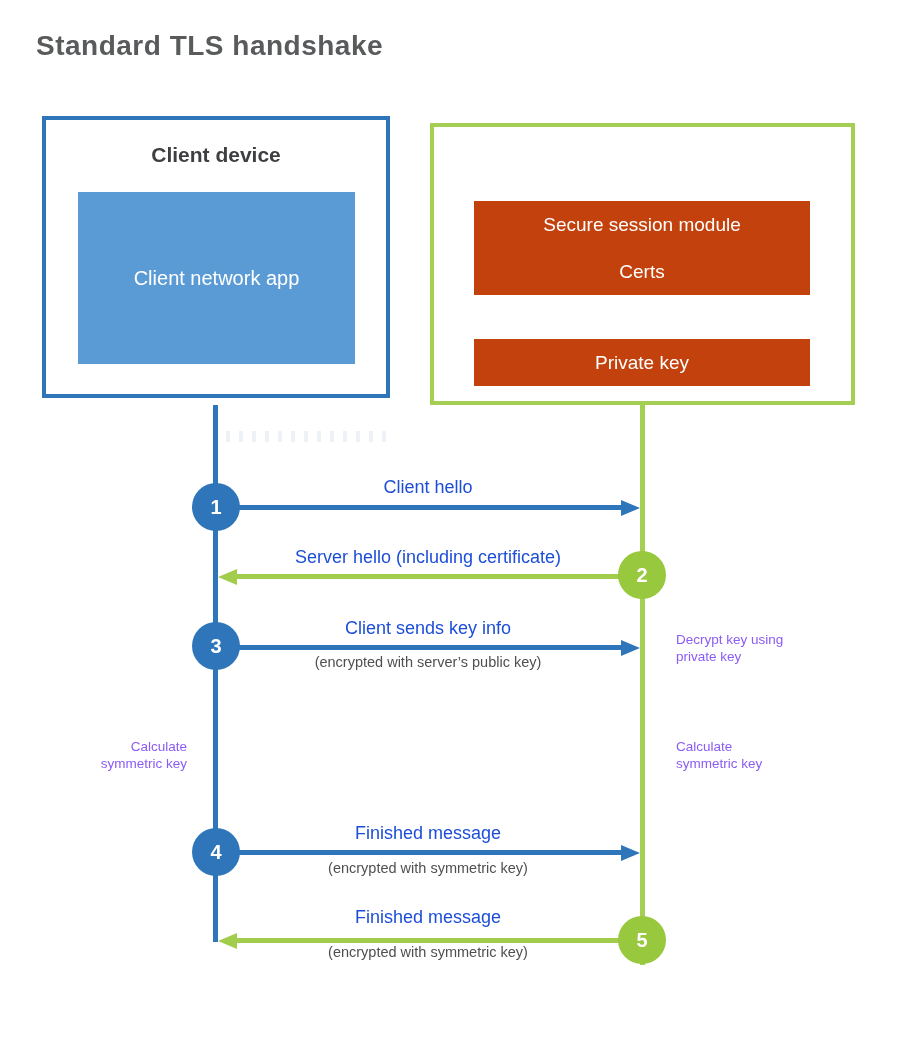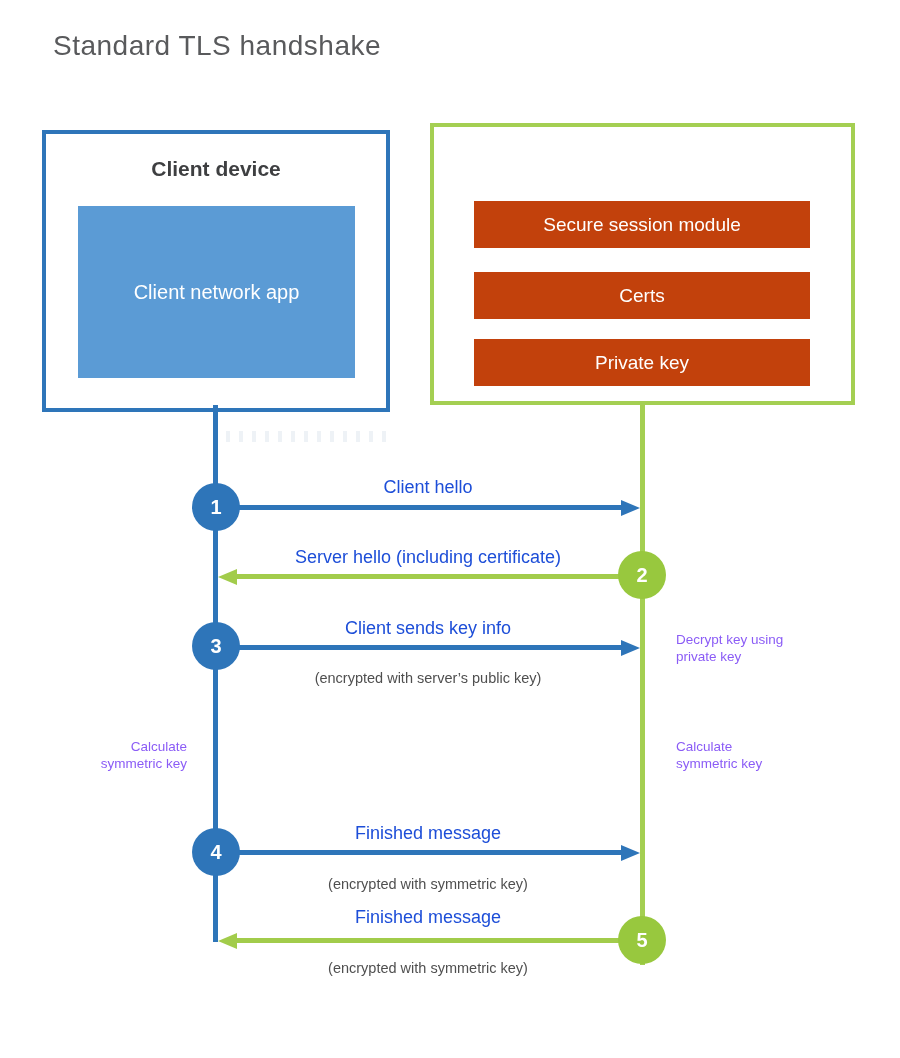--- a/index.html
+++ b/index.html
@@ -3,31 +3,31 @@
 <meta charset="utf-8">
 <style>
   html,body{margin:0;padding:0;background:#fff;}
   #stage{
     position:relative;width:900px;height:1058px;background:#ffffff;overflow:hidden;
     font-family:"Liberation Sans","DejaVu Sans",sans-serif;
   }
   .abs{position:absolute;}
 
   
-  .page-title{left:53px;top:30px;font-size:28px;font-weight:400;color:#595a5c;letter-spacing:0.5px;}
+  .page-title{left:36px;top:30px;font-size:28px;font-weight:700;color:#595a5c;letter-spacing:0.5px;}
 
   
   .actor-box{box-sizing:border-box;background:#fff;}
-  .client-box{left:42px;top:130px;width:348px;height:282px;border:4px solid #2e75b9;}
+  .client-box{left:42px;top:116px;width:348px;height:282px;border:4px solid #2e75b9;}
   .server-box{left:430px;top:123px;width:425px;height:282px;border:4px solid #a4cf52;}
   .box-title{width:100%;text-align:center;margin-top:23px;font-size:21px;font-weight:700;color:#3e3f41;}
   .app-box{left:32px;top:72px;width:277px;height:172px;background:#5b9bd5;display:flex;align-items:center;justify-content:center;}
   .app-box span{display:block;max-width:185px;text-align:center;color:#fff;font-size:20px;line-height:1.45;}
   .module-bar{left:40px;width:336px;height:47px;background:#c2410c;display:flex;align-items:center;justify-content:center;color:#fff;font-size:19px;}
-  .bar-1{top:74px;} .bar-2{top:145px;align-items:center;} .bar-3{top:212px;}
+  .bar-1{top:74px;} .bar-2{top:121px;align-items:center;} .bar-3{top:212px;}
 
   
   .lifeline{width:5px;}
   .lifeline-client{left:213px;top:405px;height:537px;background:#2e75b9;}
   .lifeline-server{left:640px;top:405px;height:560px;background:#a4cf52;}
 
   
   .ghost-dashes{left:226px;top:431px;width:162px;height:11px;
     background:repeating-linear-gradient(90deg,#eef2f6 0 4px,transparent 4px 13px);}
 
@@ -48,21 +48,21 @@
   .head.left{border-right:19px solid #a2cc4b;}
 
   .l1{left:216px;top:505px;width:406px;} .h1{left:621px;top:500px;}
   .l2{left:237px;top:574px;width:405px;} .h2{left:218px;top:569px;}
   .l3{left:216px;top:645px;width:406px;} .h3{left:621px;top:640px;}
   .l4{left:216px;top:850px;width:406px;} .h4{left:621px;top:845px;}
   .l5{left:237px;top:938px;width:405px;} .h5{left:218px;top:933px;}
 
   
   .msg-label{left:216px;width:424px;text-align:center;font-size:18px;color:#1d4ed8;}
-  .msg-sub{left:216px;width:424px;text-align:center;font-size:14.5px;color:#4f4f4f;margin-top:16px;}
+  .msg-sub{left:216px;width:424px;text-align:center;font-size:14.5px;color:#4f4f4f;}
   .t1{top:477px;} .t2{top:547px;}
   .t3{top:618px;} .s3{top:654px;}
   .t4{top:823px;} .s4{top:860px;}
   .t5{top:907px;} .s5{top:944px;}
 
   
   .note{font-size:13.5px;color:#8b5cf6;line-height:1.28;}
   .note-decrypt{left:676px;top:631px;width:132px;text-align:left;}
   .note-calc-left{left:80px;top:738px;width:107px;text-align:right;}
   .note-calc-right{left:676px;top:738px;width:107px;text-align:left;}

